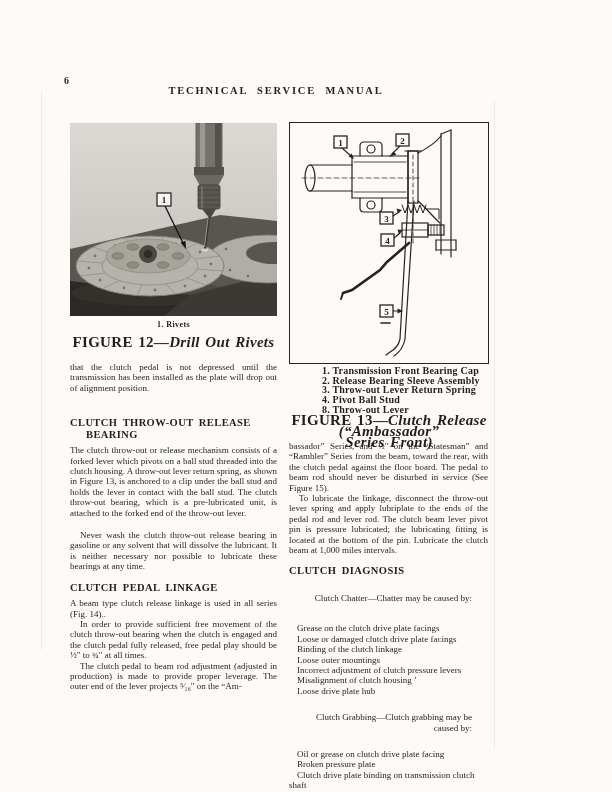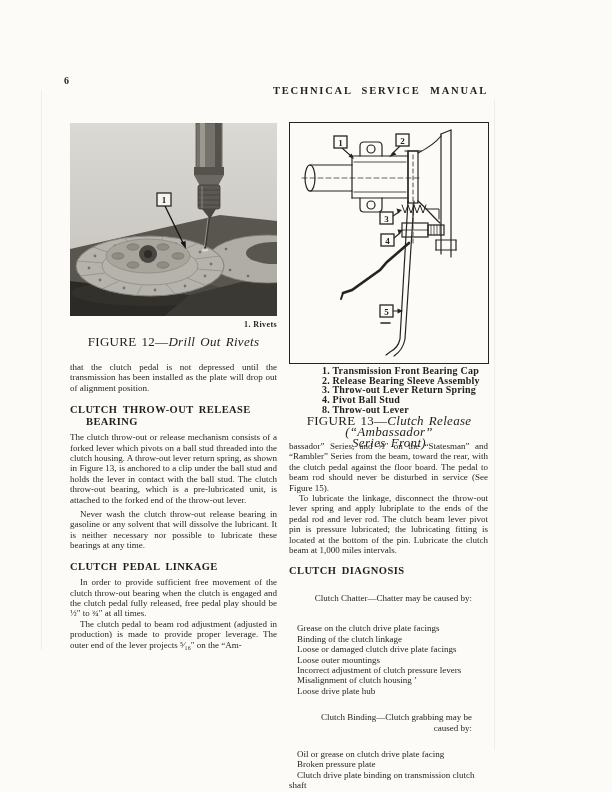--- a/index.html
+++ b/index.html
@@ -6,39 +6,39 @@
   body{
     width:612px;height:792px;position:relative;overflow:hidden;
     background:#fcfbf8;
     font-family:"Liberation Serif","DejaVu Serif",serif;
     color:#211f1b;
     -webkit-font-smoothing:antialiased;
   }
   .abs{position:absolute;}
   .edge-line{position:absolute;width:1px;background:#efede8;}
   #page-number{left:64px;top:75px;font-size:10px;font-weight:bold;}
-  #header-title{left:64px;top:85px;width:424px;text-align:right;
+  #header-title{left:64px;top:85px;width:424px;text-align:center;
     font-size:10.5px;font-weight:bold;letter-spacing:1.8px;word-spacing:5px;}
   
   #fig12{left:70px;top:123px;width:207px;height:193px;}
   #fig12 svg{display:block;}
-  #fig12-legend{left:70px;top:320px;width:207px;text-align:right;
+  #fig12-legend{left:70px;top:320px;width:207px;text-align:center;
     font-size:8px;font-weight:bold;letter-spacing:.4px;}
-  .fig-caption{font-weight:normal;font-size:13px;letter-spacing:.3px;word-spacing:1.5px;text-align:center;}
+  .fig-caption{font-weight:bold;font-size:15px;letter-spacing:.3px;word-spacing:1.5px;text-align:center;}
   #fig12-caption{left:70px;top:334px;width:207px;}
   .cap-italic{font-style:italic;}
   
   .col{font-size:9px;line-height:10.4px;text-align:justify;}
   #left-col{left:70px;top:362px;width:207px;}
   #right-col{left:289px;top:441px;width:199px;}
   .p{margin:0;}
   .ind{text-indent:10px;}
   .sec-head{font-weight:bold;font-size:10.5px;line-height:11.5px;
     letter-spacing:.4px;word-spacing:2.5px;text-align:left;
-    padding-left:16px;text-indent:-16px;margin:11px 0 5px 0;}
+    padding-left:16px;text-indent:-16px;margin:24px 0 5px 0;}
   .sec-head.tight{margin:10px 0 5px 0;}
   .diag-line{margin:16px;text-align:right;}
   .diag-list{margin-top:20px;}
   .diag-item{margin:0;text-align:left;text-indent:8px;}
   
   #fig13{left:289px;top:122px;width:200px;height:242px;box-sizing:border-box;
     border:1.6px solid #26241f;background:#fcfbf8;}
   #fig13 svg{display:block;}
   #fig13-legend{left:322px;top:366px;font-size:10px;font-weight:bold;
     line-height:9.7px;letter-spacing:.2px;}
@@ -151,22 +151,23 @@
     </g>
   </svg>
 </div>
 <div class="abs" id="fig12-legend">1. Rivets</div>
 <div class="abs fig-caption" id="fig12-caption"><span>FIGURE 12—</span><span class="cap-italic">Drill Out Rivets</span></div>
 
 <div class="abs col" id="left-col">
   <p class="p">that the clutch pedal is not depressed until the transmission has been installed as the plate will drop out of alignment position.</p>
   <div class="sec-head">CLUTCH THROW-OUT RELEASE BEARING</div>
   <p class="p">The clutch throw-out or release mechanism consists of a forked lever which pivots on a ball stud threaded into the clutch housing. A throw-out lever return spring, as shown in Figure 13, is anchored to a clip under the ball stud and holds the lever in contact with the ball stud. The clutch throw-out bearing, which is a pre-lubricated unit, is attached to the forked end of the throw-out lever.</p>
-  <p class="p ind" style="margin-top:4px;">Never wash the clutch throw-out release bearing in gasoline or any solvent that will dissolve the lubricant. It is neither necessary nor possible to lubricate these bearings at any time.</p>
+  <p class="p ind" style="margin-top:12px;">Never wash the clutch throw-out release bearing in gasoline or any solvent that will dissolve the lubricant. It is neither necessary nor possible to lubricate these bearings at any time.</p>
   <div class="sec-head tight">CLUTCH PEDAL LINKAGE</div>
+  <p class="p">A beam type clutch release linkage is used in all series (Fig. 14)..</p>
   <p class="p ind">In order to provide sufficient free movement of the clutch throw-out bearing when the clutch is engaged and the clutch pedal fully released, free pedal play should be ½″ to ¾″ at all times.</p>
   <p class="p ind">The clutch pedal to beam rod adjustment (adjusted in production) is made to provide proper leverage. The outer end of the lever projects ⁵⁄₁₆″ on the “Am-</p>
 </div>
 
 <div class="abs" id="fig13">
   <svg width="197" height="239" viewBox="0 0 197 239">
     <g fill="none" stroke="#26241f" stroke-width="1.2" stroke-linecap="round">
 
       <g>
         <ellipse cx="20" cy="55" rx="5" ry="13"></ellipse>
@@ -274,26 +275,26 @@
   <div class="cap-italic">Series Front)</div>
 </div>
 
 <div class="abs col" id="right-col">
   <p class="p">bassador” Series, and ½″ on the “Statesman” and “Rambler” Series from the beam, toward the rear, with the clutch pedal against the floor board. The pedal to beam rod should never be disturbed in service (See Figure 15).</p>
   <p class="p ind">To lubricate the linkage, disconnect the throw-out lever spring and apply lubriplate to the ends of the pedal rod and lever rod. The clutch beam lever pivot pin is pressure lubricated; the lubricating fitting is located at the bottom of the pin. Lubricate the clutch beam at 1,000 miles intervals.</p>
   <div class="sec-head tight">CLUTCH DIAGNOSIS</div>
   <div class="diag-line">Clutch Chatter—Chatter may be caused by:</div>
   <div class="diag-list">
     <div class="diag-item">Grease on the clutch drive plate facings</div>
+    <div class="diag-item">Loose or damaged clutch drive plate facings</div>
     <div class="diag-item">Binding of the clutch linkage</div>
-    <div class="diag-item">Loose or damaged clutch drive plate facings</div>
     <div class="diag-item">Loose outer mountings</div>
     <div class="diag-item">Incorrect adjustment of clutch pressure levers</div>
     <div class="diag-item">Misalignment of clutch housing ’</div>
     <div class="diag-item">Loose drive plate hub</div>
   </div>
-  <div class="diag-line">Clutch Binding—Clutch grabbing may be caused by:</div>
+  <div class="diag-line">Clutch Grabbing—Clutch grabbing may be caused by:</div>
   <div>
     <div class="diag-item">Oil or grease on clutch drive plate facing</div>
     <div class="diag-item">Broken pressure plate</div>
     <div class="diag-item">Clutch drive plate binding on transmission clutch shaft</div>
   </div>
 </div>
 
 </body></html>

